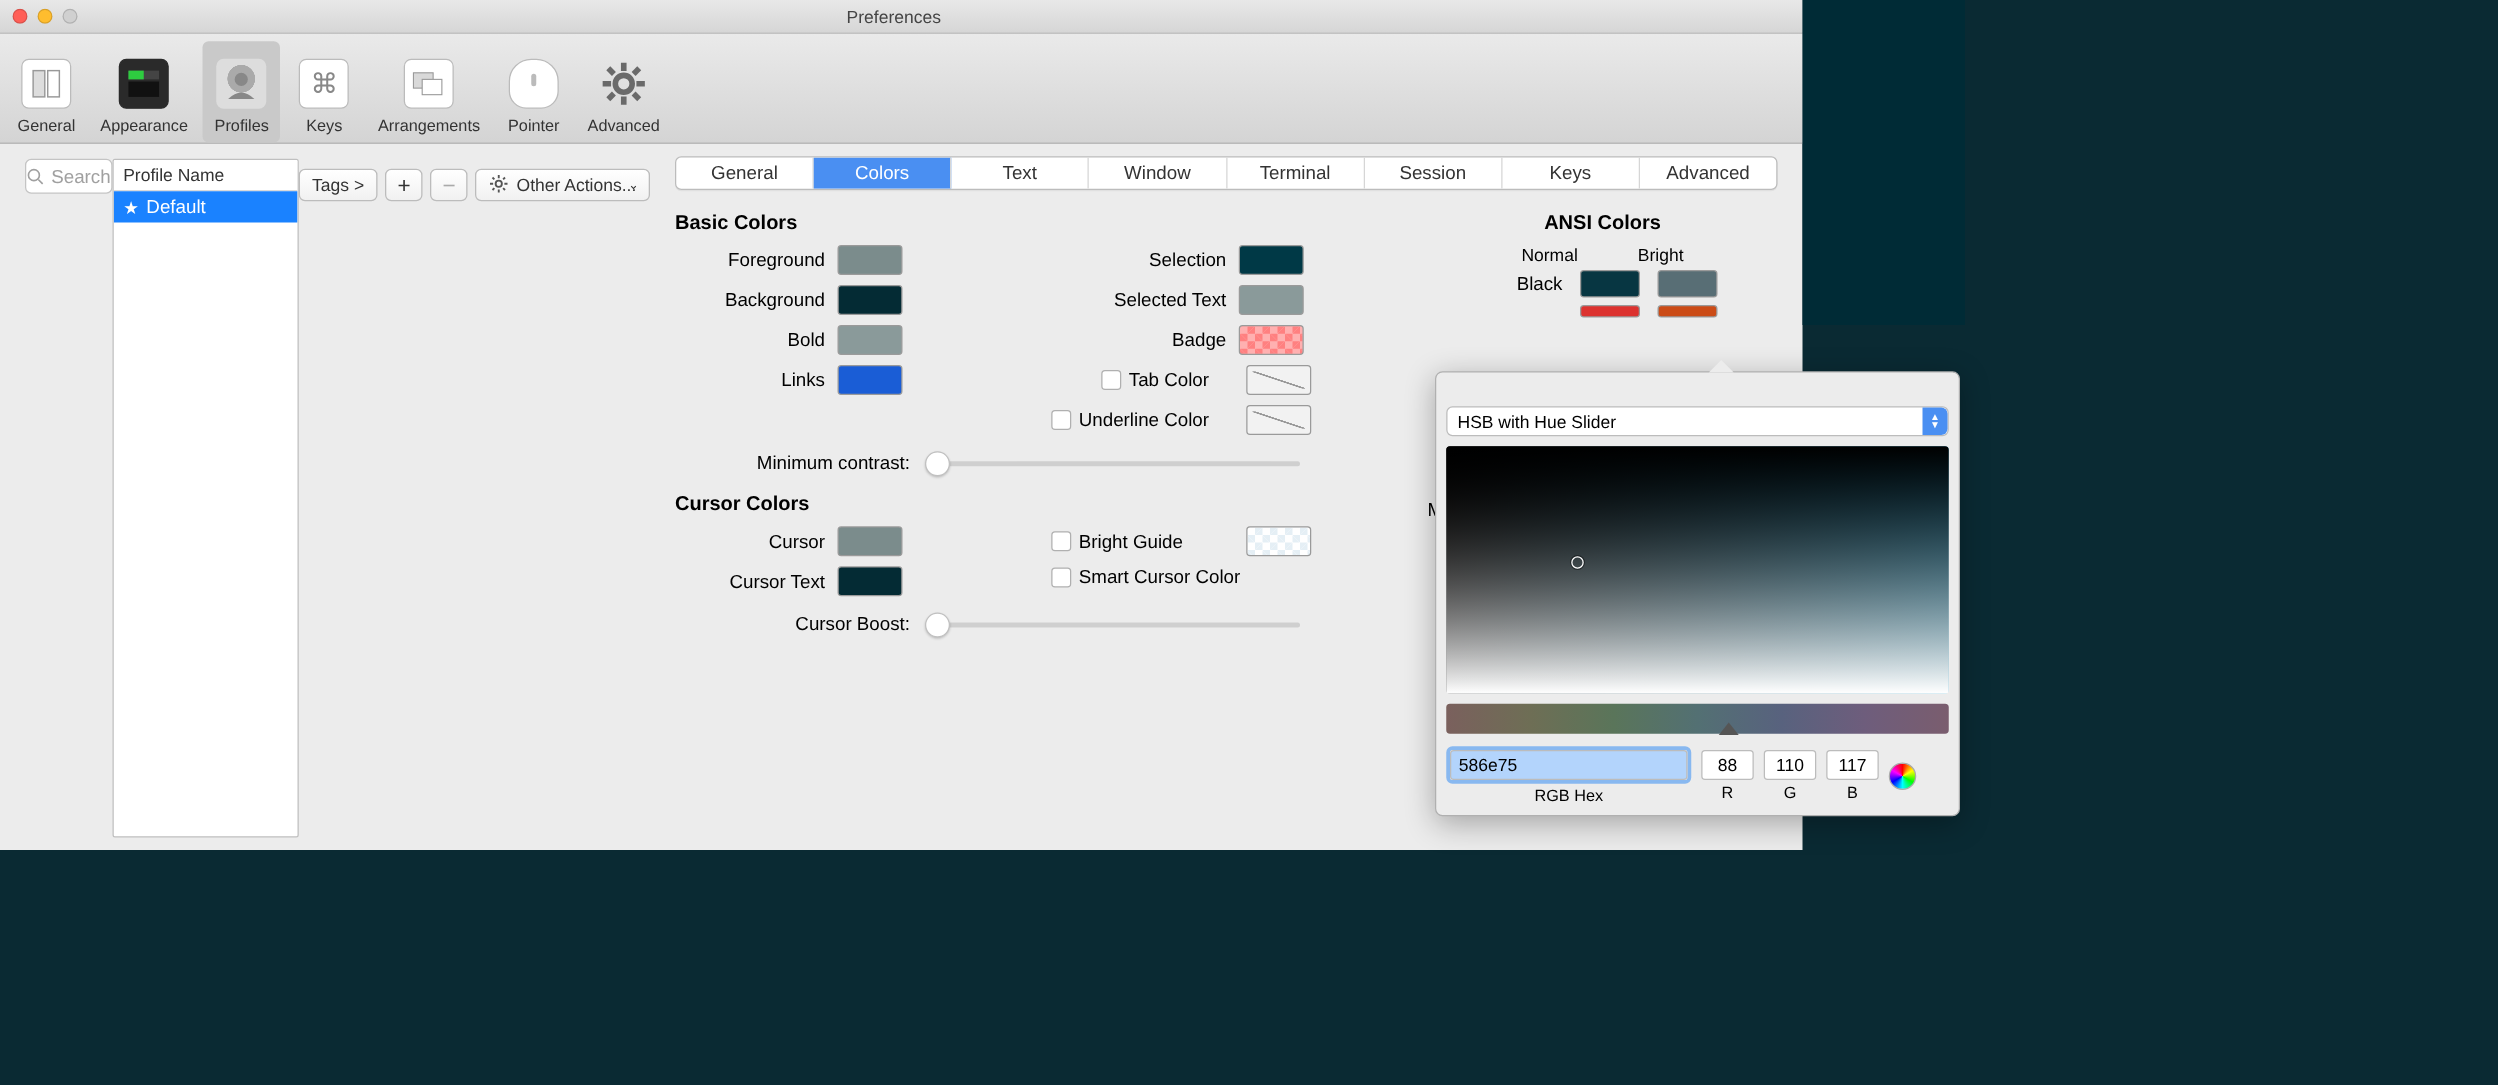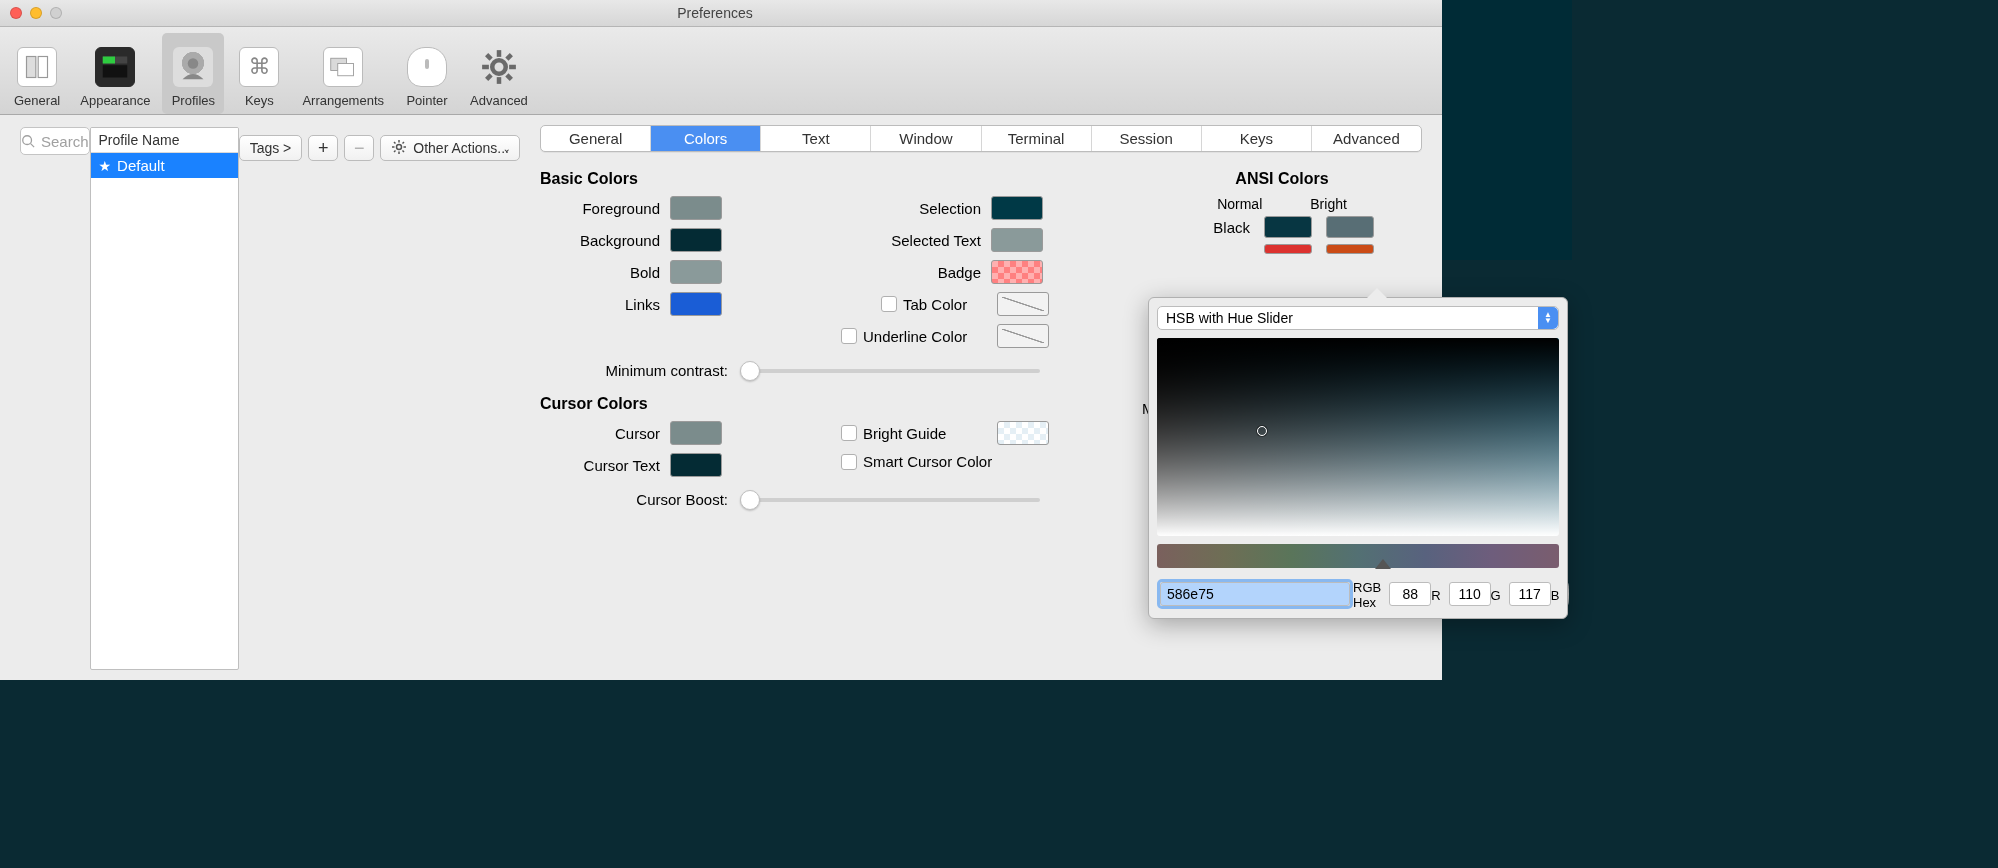--- a/index.html
+++ b/index.html
@@ -298,20 +298,21 @@
     display: flex;
     background: #fff;
     border: 1px solid #bcbcbc;
     border-radius: 5px;
     height: 24px;
     align-items: center;
     padding: 0 8px;
     font-size: 14px;
     position: relative;
     margin-bottom: 8px;
+    margin-top: 19px;
   }
   .picker-select .arrows {
     position: absolute;
     right: 0; top: 0; bottom: 0;
     width: 20px;
     background: #4a8ff2;
     border-radius: 0 5px 5px 0;
     display: flex;
     flex-direction: column;
     align-items: center;
@@ -360,20 +361,21 @@
     border-bottom: 10px solid #555;
   }
   .picker-inputs {
     display: flex;
     gap: 8px;
     margin-top: 10px;
     align-items: center;
   }
   .picker-inputs .field {
     display: flex;
+    flex-direction: column;
     align-items: center;
   }
   .picker-inputs input {
     height: 24px;
     border: 1px solid #bcbcbc;
     border-radius: 3px;
     text-align: center;
     font-size: 14px;
     padding: 0 4px;
     font-family: inherit;

